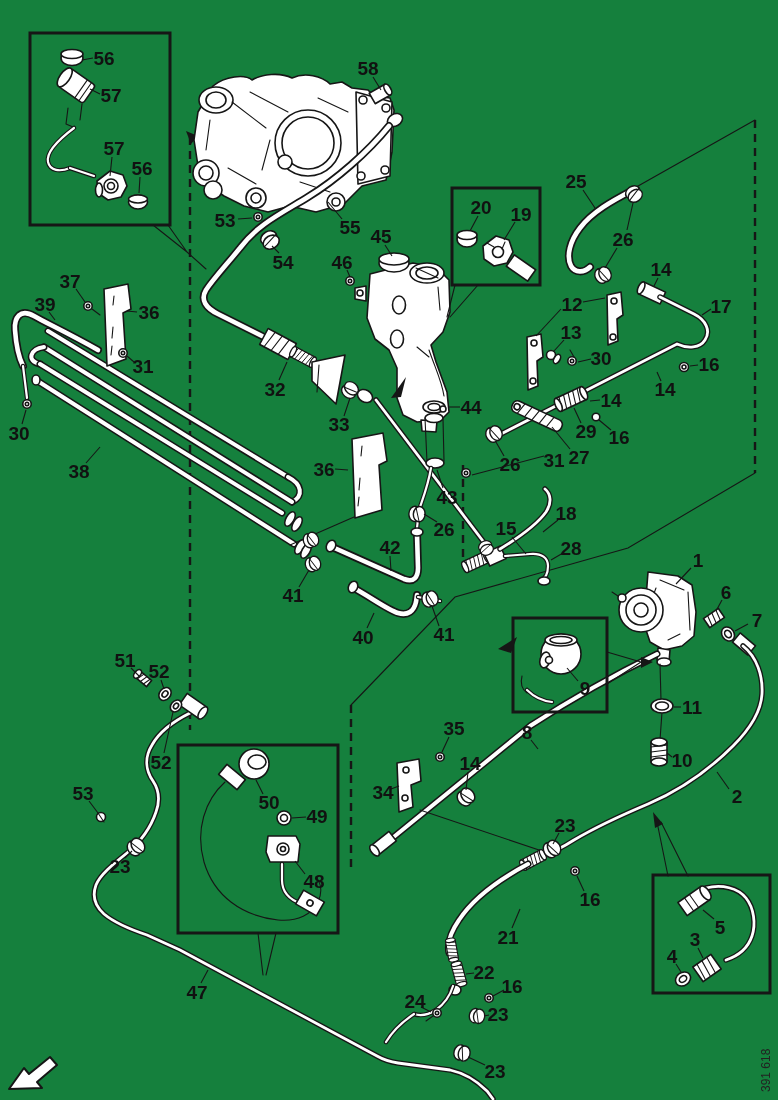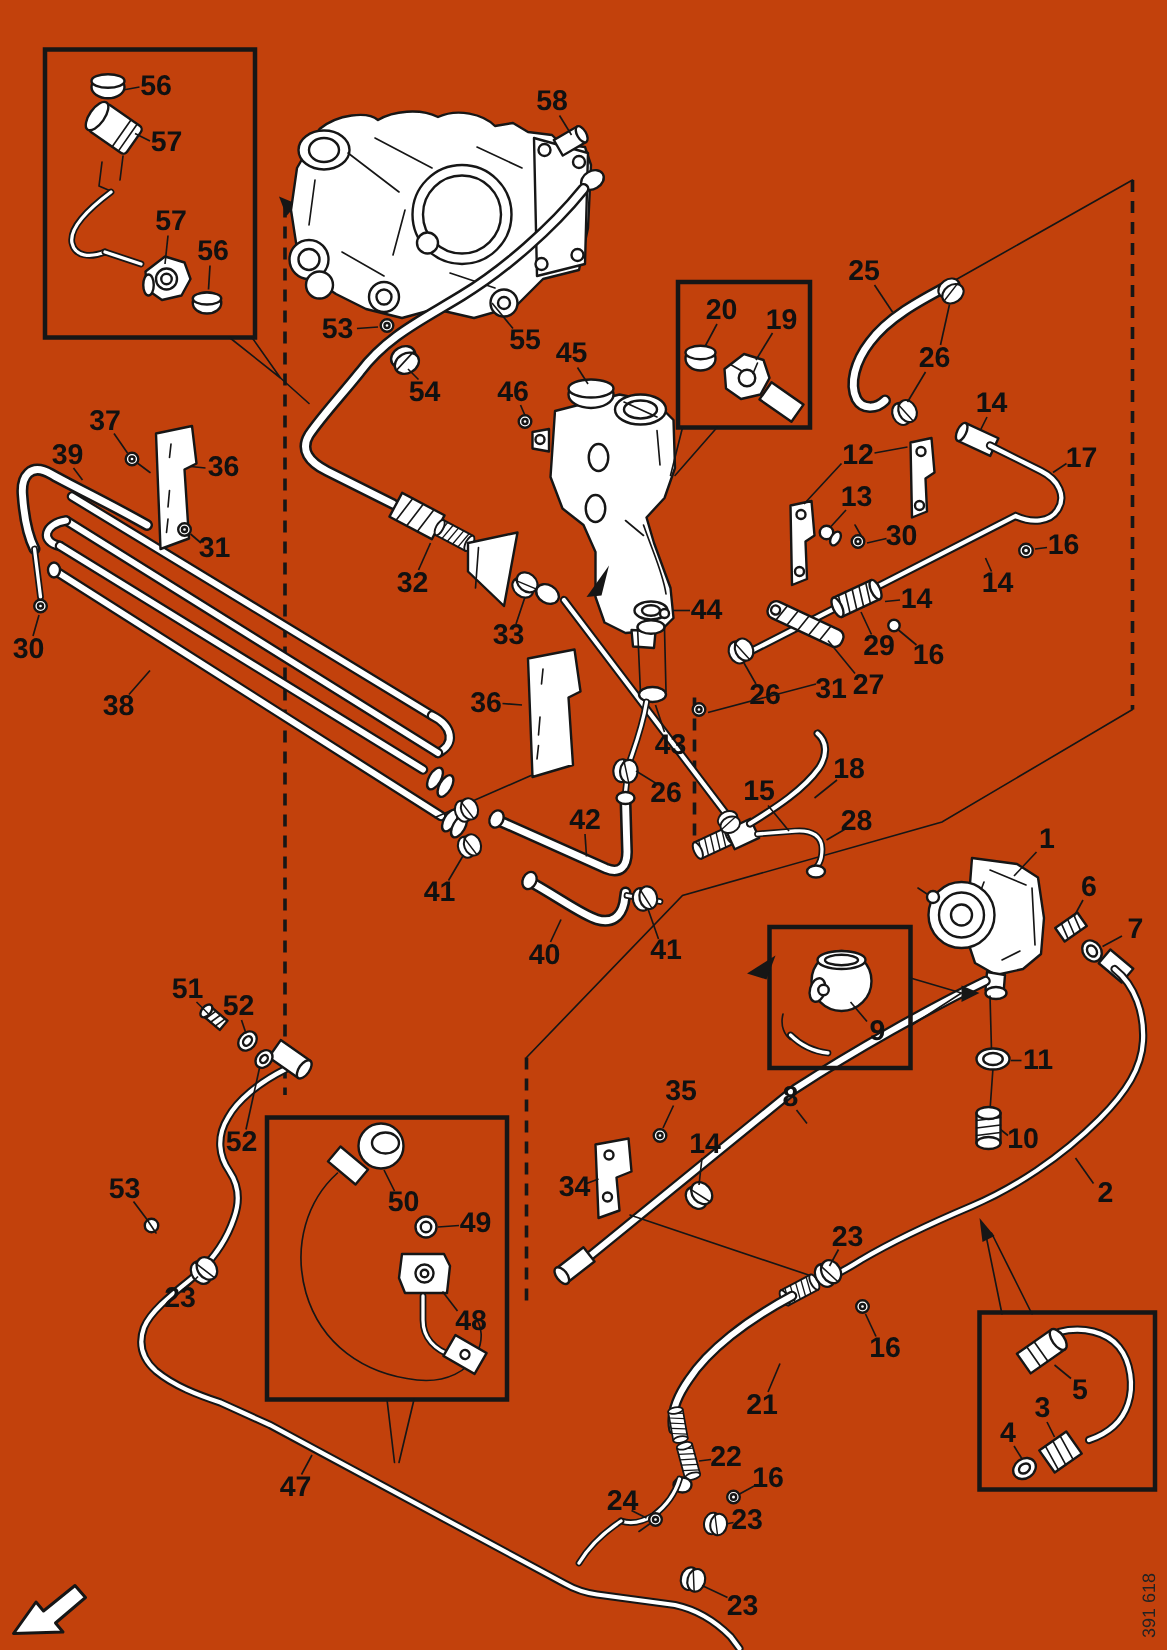--- a/index.html
+++ b/index.html
@@ -1,16 +1,16 @@
 <!DOCTYPE html>
 <html><head>
 <meta charset="utf-8">
 <style>
   html,body{margin:0;padding:0;background:#e8e8e8;}
-  .page{width:778px;height:1100px;background:#c2410c;position:relative;margin:0 auto;
+  .page{width:778px;height:1100px;background:#15803d;position:relative;margin:0 auto;
         font-family:"Liberation Sans",sans-serif;overflow:hidden;}
   svg{display:block}
   .thin{fill:none;stroke:#161616;stroke-width:1.1;stroke-linecap:round}
   .fw{fill:#ffffff;stroke:#161616;stroke-width:1.6;stroke-linejoin:round}
   .fd{fill:#161616;stroke:none}
   .hb{fill:none;stroke:#161616;stroke-width:8;stroke-linecap:round}
   .hw{fill:none;stroke:#ffffff;stroke-width:4.6;stroke-linecap:round}
   .pb{fill:none;stroke:#161616;stroke-width:5.5;stroke-linecap:round}
   .pw{fill:none;stroke:#ffffff;stroke-width:2.8;stroke-linecap:round}
   .tb{fill:none;stroke:#161616;stroke-width:7;stroke-linecap:round}

